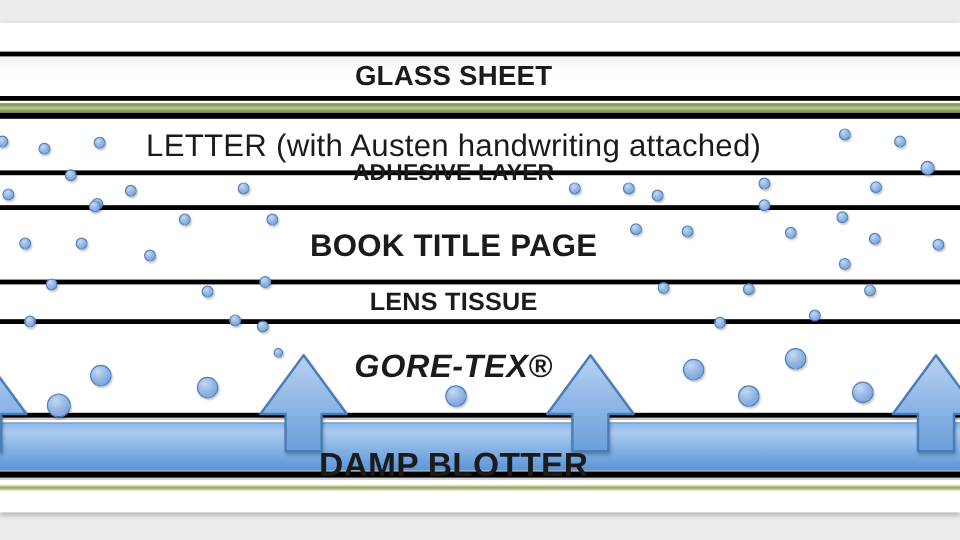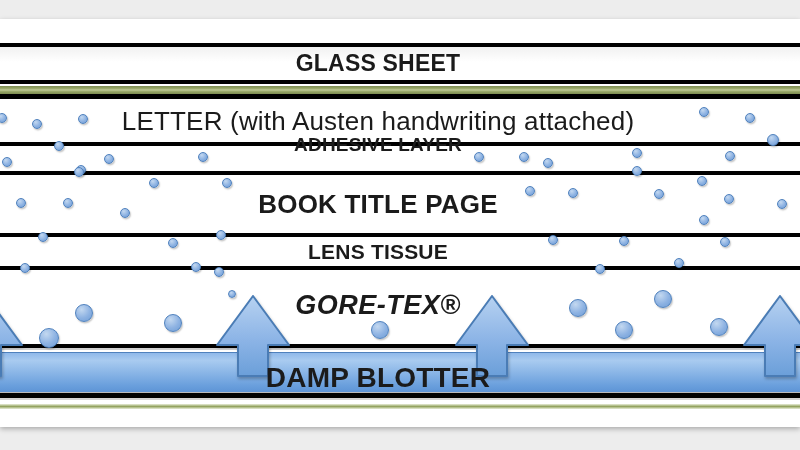--- a/index.html
+++ b/index.html
@@ -44,21 +44,21 @@
     position:absolute;left:0;width:756px;text-align:center;
     display:flex;align-items:center;justify-content:center;
     font-weight:600;letter-spacing:.2px;z-index:6;line-height:1;
   }
   .lbl-glass   {top:47px;height:33px;font-size:23px;text-align:right;}
   .lbl-letter  {top:99px;height:43px;font-size:26px;font-weight:500;text-align:right;}
   .lbl-adhesive{top:132px;height:25px;font-size:19px;}
   .lbl-book    {top:175px;height:58px;font-size:26px;}
   .lbl-lens    {top:237px;height:29px;font-size:21px;}
   .lbl-gore    {top:270px;height:70px;font-size:27px;letter-spacing:.5px;font-style:italic;}
-  .lbl-blotter {top:351px;height:53px;font-size:28px;}
+  .lbl-blotter {top:367px;height:41px;font-size:28px;}
   .dot{
     position:absolute;border-radius:50%;z-index:5;
     background:radial-gradient(circle at 35% 28%,#c3d8f0 0%,#8db2e2 55%,#6f9dd6 100%);
     border:1.5px solid #4f81bd;box-sizing:border-box;
     box-shadow:1px 1.5px 1.5px rgba(0,0,0,0.22);
   }
   .arrow{position:absolute;top:295px;z-index:4;overflow:visible;
     filter:drop-shadow(1px 2px 1.5px rgba(0,0,0,0.25));}
 </style>
 </head>

